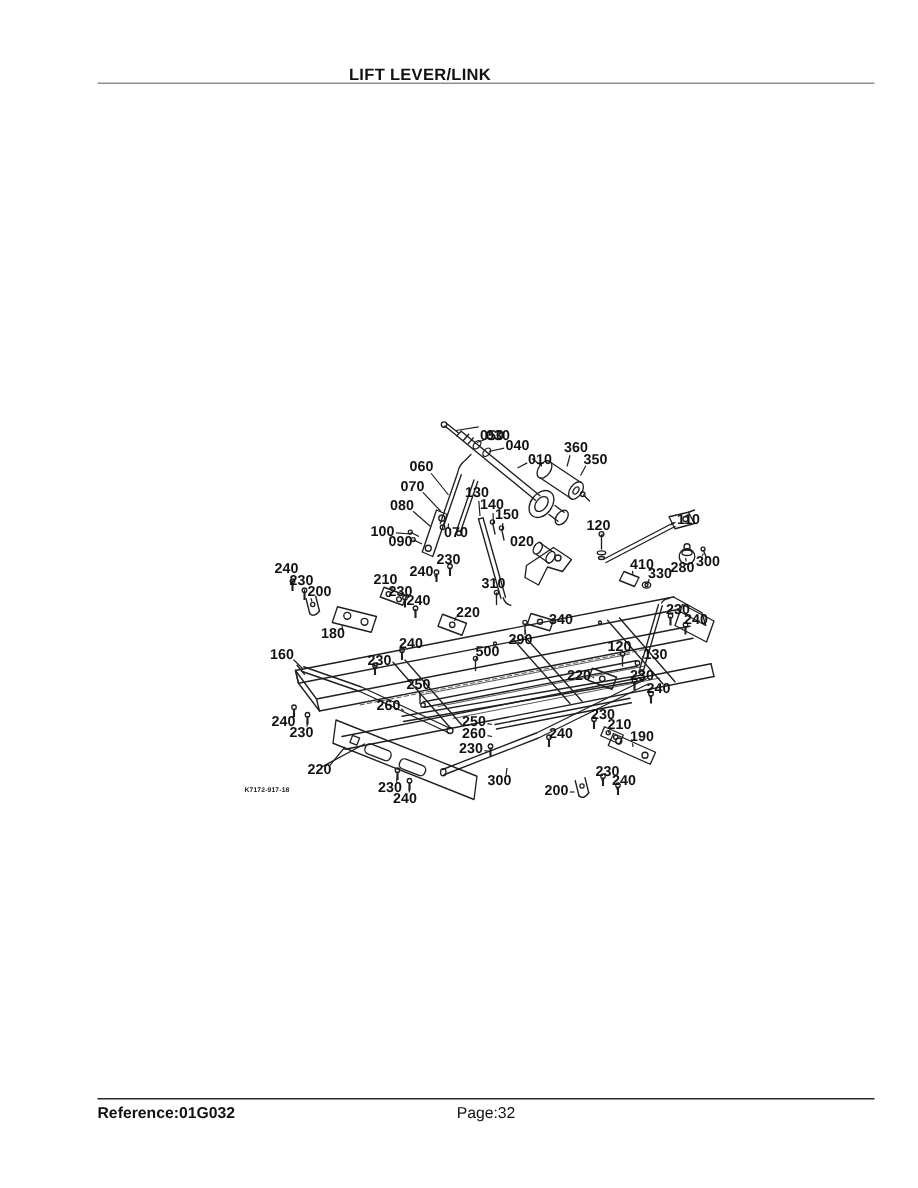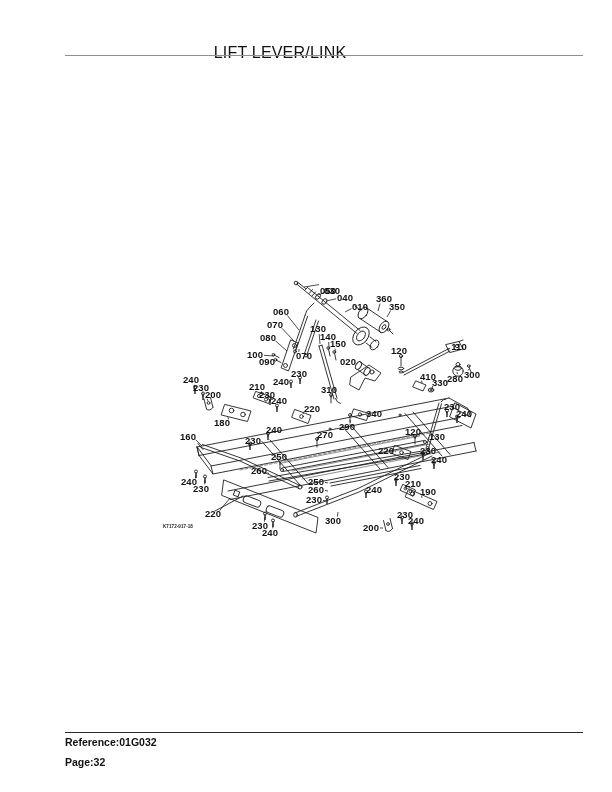--- a/index.html
+++ b/index.html
@@ -3,36 +3,36 @@
 <meta charset="utf-8">
 <style>
   html,body{margin:0;padding:0;background:#e8e8e8;}
   .page{
     position:relative;width:612px;height:792px;background:#ffffff;
     margin:0 auto;overflow:hidden;
     font-family:"Liberation Sans", sans-serif;color:#111;
   }
   .page-title{
     position:absolute;top:44px;left:280px;transform:translateX(-50%);
-    font-size:16px;font-weight:normal;letter-spacing:0.2px;white-space:nowrap;
+    font-size:11px;font-weight:bold;letter-spacing:0.2px;white-space:nowrap;
   }
   .header-rule{
     position:absolute;top:55px;left:65px;width:518px;height:0;
     border-top:1px solid #8f8f8f;
   }
   .footer-rule{
     position:absolute;top:732px;left:65px;width:518px;height:0;
     border-top:1.5px solid #2b2b2b;
   }
   .footer-reference{
     position:absolute;top:736px;left:65px;font-size:10.5px;font-weight:bold;
   }
   .footer-page{
-    position:absolute;top:736px;left:65px;width:518px;text-align:left;
-    font-size:10.5px;font-weight:bold;margin-top:20px;
+    position:absolute;top:736px;left:65px;width:518px;text-align:center;
+    font-size:10.5px;font-weight:normal;
   }
   .diagram{position:absolute;left:0;top:0;width:612px;height:792px;}
   svg.art{position:absolute;left:0;top:0;}
   .callout{
     position:absolute;transform:translate(-50%,-50%);
     font-size:9.5px;font-weight:bold;color:#111;white-space:nowrap;
     line-height:1;
   }
   .figure-code{
     position:absolute;left:163px;top:524px;font-size:4.5px;font-weight:bold;
@@ -422,21 +422,21 @@
         <div class="callout" style="left: 191px; top: 380px;">240</div>
         <div class="callout" style="left: 201px; top: 388px;">230</div>
         <div class="callout" style="left: 213px; top: 395px;">200</div>
         <div class="callout" style="left: 257px; top: 387px;">210</div>
         <div class="callout" style="left: 267px; top: 395px;">230</div>
         <div class="callout" style="left: 279px; top: 401px;">240</div>
         <div class="callout" style="left: 329px; top: 390px;">310</div>
         <div class="callout" style="left: 312px; top: 409px;">220</div>
         <div class="callout" style="left: 374px; top: 414px;">340</div>
         <div class="callout" style="left: 347px; top: 427px;">290</div>
-        <div class="callout" style="left: 325px; top: 435px;">270</div>
+        <div class="callout" style="left: 325px; top: 435px;">500</div>
         <div class="callout" style="left: 413px; top: 432px;">120</div>
         <div class="callout" style="left: 437px; top: 437px;">130</div>
         <div class="callout" style="left: 452px; top: 407px;">230</div>
         <div class="callout" style="left: 464px; top: 414px;">240</div>
         <div class="callout" style="left: 222px; top: 423px;">180</div>
         <div class="callout" style="left: 188px; top: 437px;">160</div>
         <div class="callout" style="left: 274px; top: 430px;">240</div>
         <div class="callout" style="left: 253px; top: 441px;">230</div>
         <div class="callout" style="left: 279px; top: 457px;">250</div>
         <div class="callout" style="left: 259px; top: 471px;">260</div>

